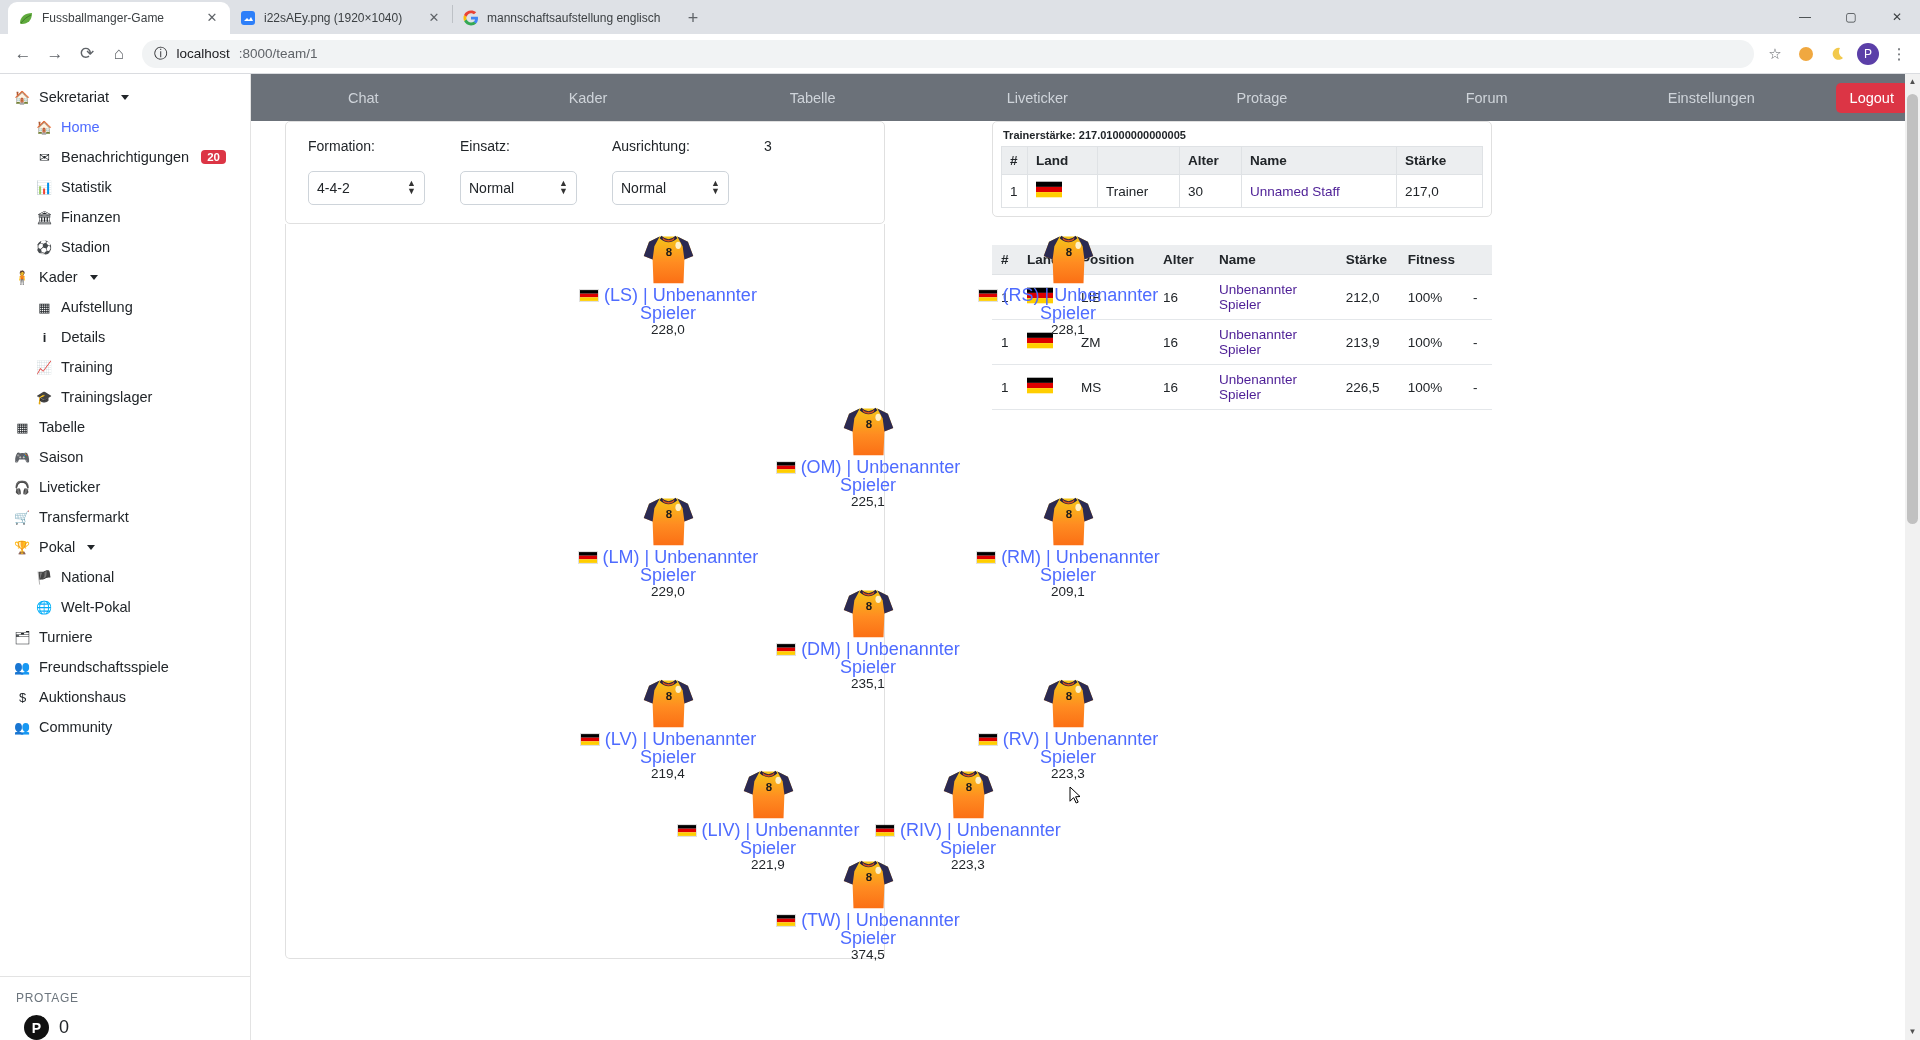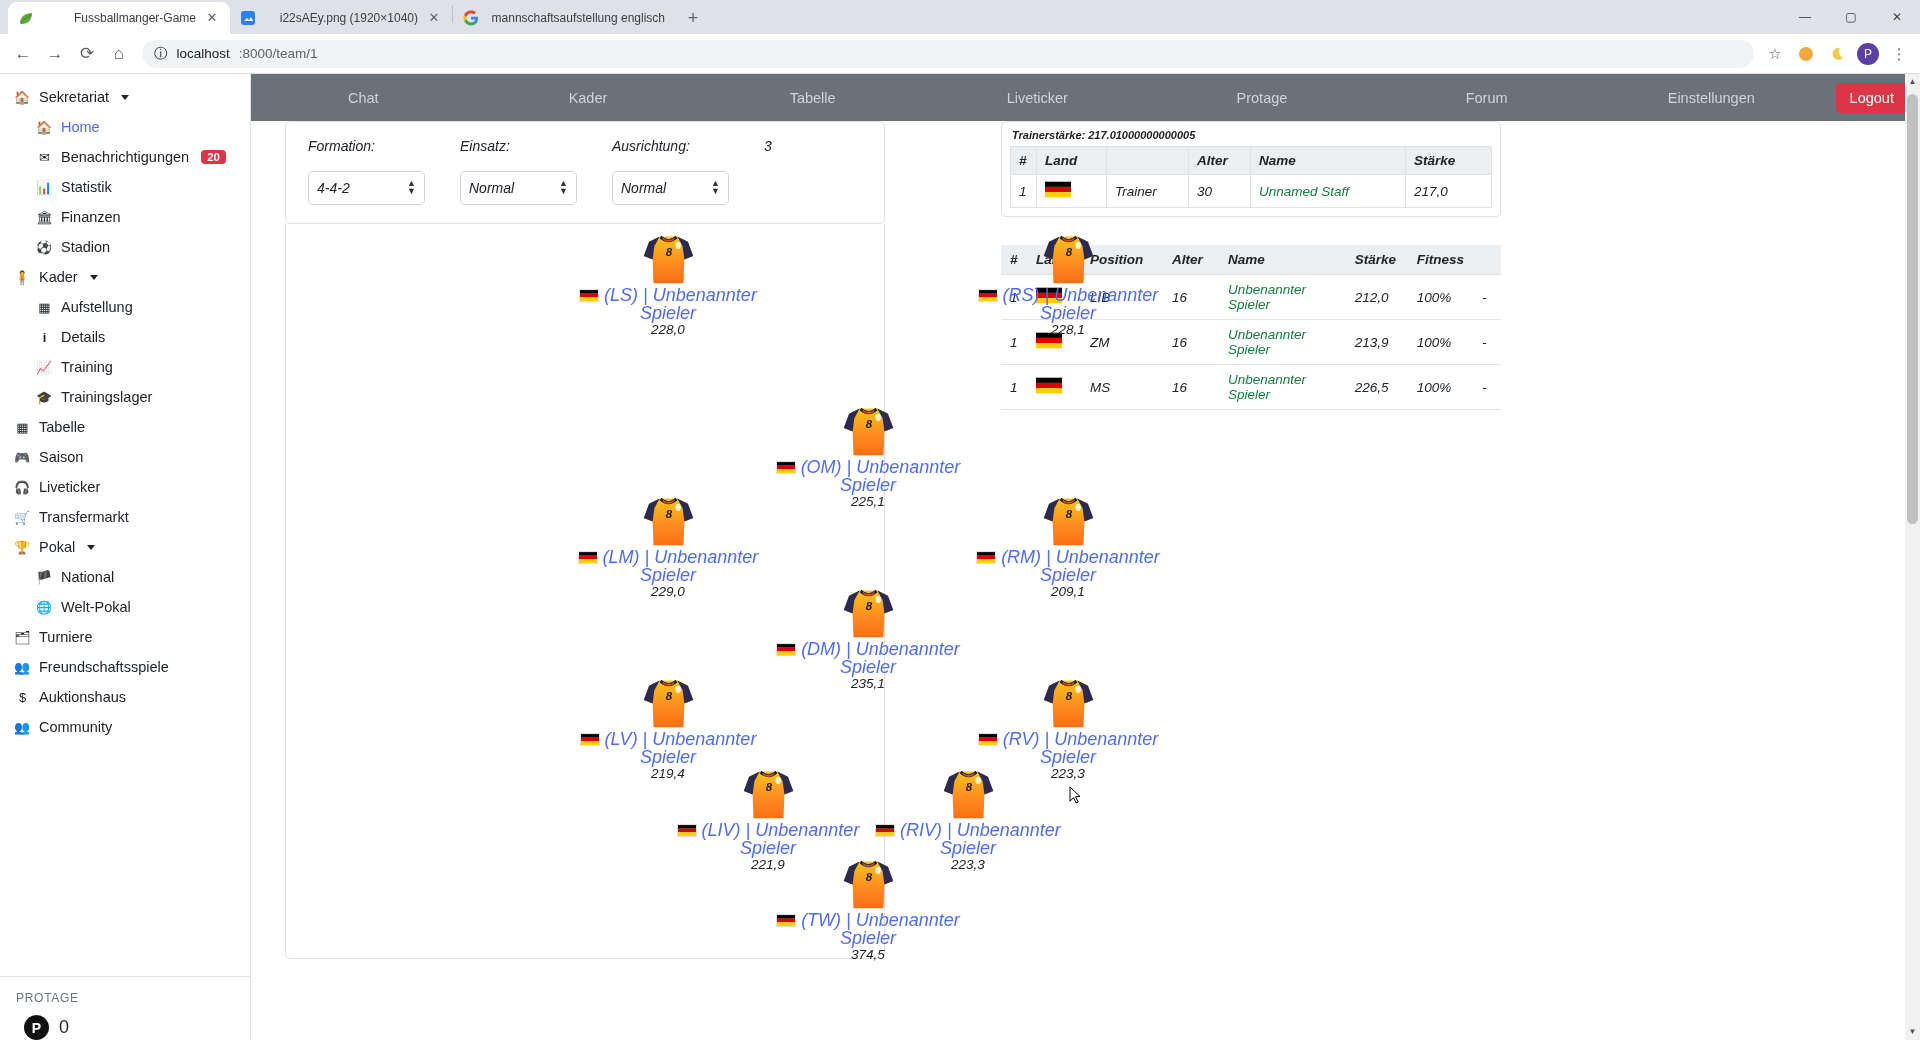--- a/index.html
+++ b/index.html
@@ -18,21 +18,21 @@
     height:34px; background:#dee1e6; display:flex; align-items:flex-end;
     padding-left:8px; position:relative;
   }
   .tab {
     height:32px; width:222px; display:flex; align-items:center; gap:8px;
     padding:0 10px; font-size:12px; color:#3c4043; position:relative;
   }
   .tab.active { background:#fff; border-radius:9px 9px 0 0; }
   .tab.inactive { background:#dee1e6; }
   .tab .favicon { width:16px; height:16px; flex:0 0 16px; display:block; }
-  .tab .tlabel { flex:1; white-space:nowrap; overflow:hidden; text-overflow:ellipsis;text-align:right; }
+  .tab .tlabel { flex:1; white-space:nowrap; overflow:hidden; text-overflow:ellipsis; }
   .tab .tclose { width:16px; height:16px; text-align:center; line-height:15px; font-size:13px; color:#5f6368; border-radius:50%; }
   .tabdiv { width:1px; height:18px; background:#bdc1c6; align-self:center; margin-bottom:6px; }
   .newtab { width:28px; height:28px; font-size:18px; color:#5f6368; display:flex; align-items:center; justify-content:center; margin-bottom:2px; margin-left:4px;}
   .winbtns { position:absolute; right:0; top:0; height:34px; display:flex; align-items:center; }
   .winbtn { width:46px; height:34px; display:flex; align-items:center; justify-content:center; color:#3c4043; font-size:12px; }
 
   .toolbar {
     height:40px; background:#fff; display:flex; align-items:center; gap:2px;
     padding:0 8px; border-bottom:1px solid #dadce0;
   }
@@ -64,21 +64,21 @@
   .pcoin-row { display:flex; align-items:center; gap:10px; margin-top:10px; padding-left:8px; }
   .pcoin-val { font-size:18px; color:#212529; }
 
   .content { flex:1; display:flex; flex-direction:column; min-width:0; position:relative; }
   .topnav { height:47px; background:#6b7179; display:flex; align-items:center; padding-right:12px; }
   .topnav a { flex:1; text-align:center; color:#cfd4da; font-size:14.5px; text-decoration:none; }
   .logout { background:#dc3545; color:#fff !important; flex:0 0 auto !important; padding:7px 14px; border-radius:5px; font-size:14.5px; margin-left:12px; }
 
   .pagebody { flex:1; overflow:hidden; position:relative; background:#fff; }
   .pagetitle { text-align:center; font-size:19px; font-weight:700; padding:12px 0 8px; letter-spacing:.2px; }
-  .cols { display:flex; padding:0 12px; gap:16px;font-style:italic; }
+  .cols { display:flex; padding:0 12px; gap:7px; }
   .leftcol { width:600px; flex:0 0 600px; margin-left:22px; }
   .rightcol { width:500px; flex:0 0 500px; margin-left:100px; }
 
   .card { border:1px solid #e0e0e0; border-radius:5px; background:#fff; }
   .ctrlcard { padding:16px 22px 18px; }
   .ctrlrow { display:flex; }
   .ctrlcell { width:152px; }
   .ctrlcell.nr { width:auto; }
   .ctrllabel { font-size:14px; color:#212529; margin-bottom:17px; }
   .sel {
@@ -93,21 +93,21 @@
   .jersey { width:53px; height:55px; display:block; margin:0 auto; }
   .pline { font-size:18px; color:#4e6bff; line-height:17.5px; }
   .flagimg { display:inline-block; width:20px; height:13px; vertical-align:-1px; margin-right:5px; border:1px solid rgba(0,0,0,.12); }
   .pstr { font-size:13.5px; color:#212529; }
 
   .trainerbox { border:1px solid #e0e0e0; border-radius:5px; padding:7px 8px 8px; }
   .trainerhdr { font-size:11px; font-weight:700; padding:0 2px 5px; }
   table.t { width:100%; border-collapse:collapse; font-size:13.5px; }
   table.t th { background:#eceef0; text-align:left; font-weight:700; padding:6px 8px; border:1px solid #dfe2e5; white-space:nowrap;}
   table.t td { padding:6px 8px; border:1px solid #dfe2e5; }
-  table.t td.lnk a, .lnk { color:#15803d; text-decoration:none; }
+  table.t td.lnk a, .lnk { color:#4c1d95; text-decoration:none; }
   .squadtable { margin-top:28px; }
   table.t2 { width:100%; border-collapse:collapse; font-size:13.5px; }
   table.t2 th { background:#eceef0; text-align:left; font-weight:700; padding:7px 9px; border-bottom:1px solid #dfe2e5; white-space:nowrap;}
   table.t2 td { padding:7px 9px; border-bottom:1px solid #e4e7ea; }
 
   .vscroll { position:absolute; right:0; top:0; width:15px; height:100%; background:#f1f1f1; }
   .vthumb { position:absolute; right:2px; top:20px; width:11px; height:430px; background:#c1c1c1; border-radius:6px; }
   .varrow { position:absolute; right:0; width:15px; height:16px; text-align:center; font-size:8px; color:#505050; line-height:16px;}
 
   .cursor { position:absolute; left:818px; top:665px; width:12px; height:19px; }

